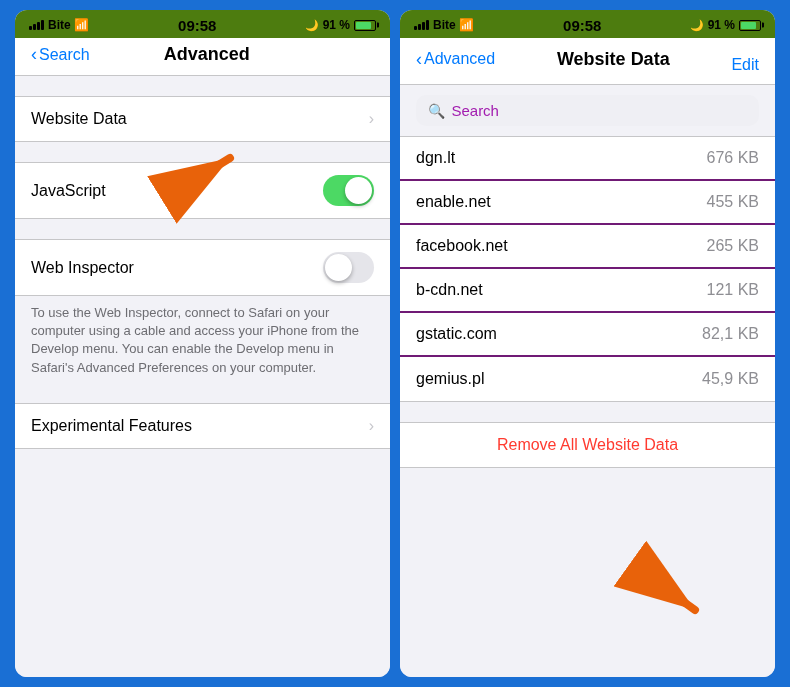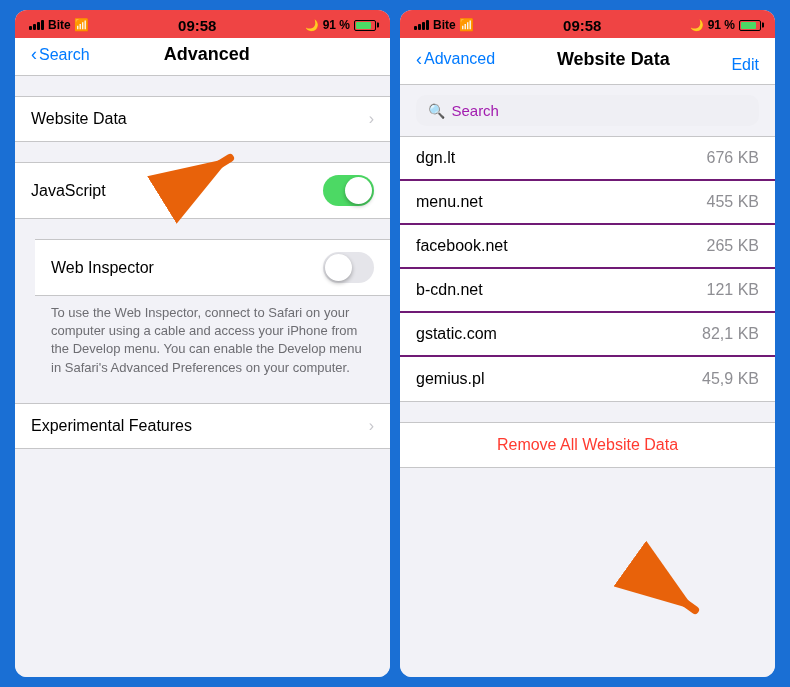--- a/index.html
+++ b/index.html
@@ -20,21 +20,21 @@
       background: #f2f2f7;
       border-radius: 12px;
       overflow: hidden;
       display: flex;
       flex-direction: column;
       position: relative;
     }
 
     
     .status-bar {
-      background: #ef4444;
+      background: #4d7c0f;
       display: flex;
       justify-content: space-between;
       align-items: center;
       padding: 6px 14px 4px;
       font-size: 12px;
       font-weight: 600;
       min-height: 28px;
     }
     .status-left { display: flex; align-items: center; gap: 4px; }
     .status-right { display: flex; align-items: center; gap: 4px; }
@@ -245,21 +245,21 @@
         <div class="list-section">
           <div class="list-row">
             <span class="row-label">JavaScript</span>
             <div class="toggle on">
               <div class="toggle-knob"></div>
             </div>
           </div>
         </div>
       </div>
 
-      <div style="margin-top: 20px; padding-left: 20px;">
+      <div style="margin-top: 20px;">
         <div class="list-section">
           <div class="list-row">
             <span class="row-label">Web Inspector</span>
             <div class="toggle off">
               <div class="toggle-knob"></div>
             </div>
           </div>
         </div>
         <p class="description-text">To use the Web Inspector, connect to Safari on your computer using a cable and access your iPhone from the Develop menu. You can enable the Develop menu in Safari's Advanced Preferences on your computer.</p>
       </div>
@@ -324,21 +324,21 @@
         <span class="search-icon">🔍</span>
         <span class="search-placeholder">Search</span>
       </div>
 
       <div class="list-section" style="margin-top:0; border-top: 1px solid #c6c6c8; border-bottom: 1px solid #c6c6c8;">
         <div class="data-row">
           <span class="site-name">dgn.lt</span>
           <span class="site-size">676 KB</span>
         </div>
         <div class="data-row">
-          <span class="site-name">menu.net</span>
+          <span class="site-name">enable.net</span>
           <span class="site-size">455 KB</span>
         </div>
         <div class="data-row">
           <span class="site-name">facebook.net</span>
           <span class="site-size">265 KB</span>
         </div>
         <div class="data-row">
           <span class="site-name">b-cdn.net</span>
           <span class="site-size">121 KB</span>
         </div>

